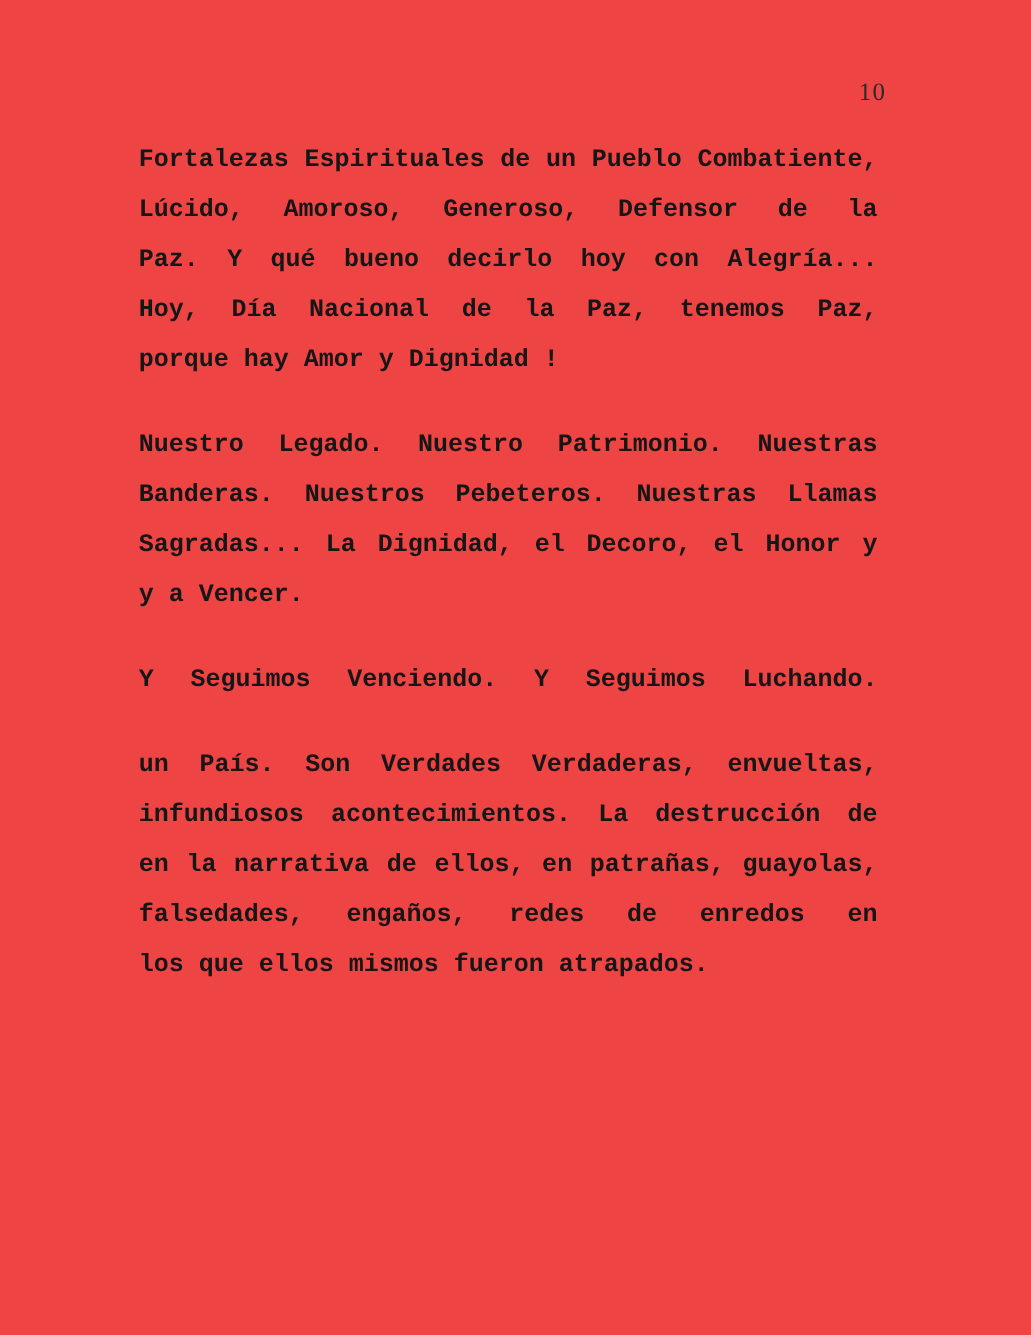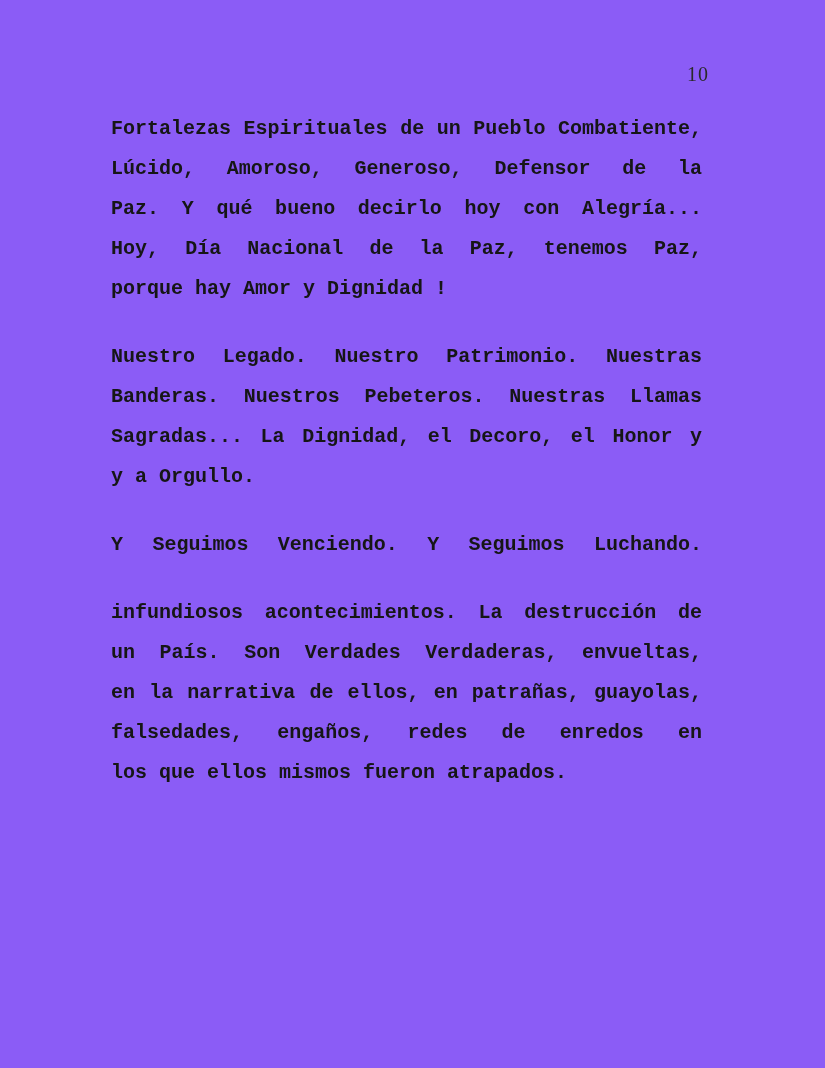--- a/index.html
+++ b/index.html
@@ -9,21 +9,21 @@
   body {
     width: 825px;
     height: 1068px;
     background: #ffffff;
     position: relative;
     overflow: hidden;
   }
   .page {
     position: absolute;
     inset: 0;
-    background: #8b5cf6;
+    background: #ef4444;
   }
   .page-number {
     position: absolute;
     top: 63px;
     right: 116px;
     font-family: "Liberation Serif", serif;
     font-size: 20px;
     color: #2a2a2a;
     letter-spacing: 1px;
   }
@@ -66,26 +66,26 @@
         <div class="line">Fortalezas Espirituales de un Pueblo Combatiente,</div>
         <div class="line">Lúcido, Amoroso, Generoso, Defensor de la</div>
         <div class="line">Paz. Y qué bueno decirlo hoy con Alegría...</div>
         <div class="line">Hoy, Día Nacional de la Paz, tenemos Paz,</div>
         <div class="line last">porque hay Amor y Dignidad !</div>
       </div>
       <div class="paragraph">
         <div class="line">Nuestro Legado. Nuestro Patrimonio. Nuestras</div>
         <div class="line">Banderas. Nuestros Pebeteros. Nuestras Llamas</div>
         <div class="line">Sagradas... La Dignidad, el Decoro, el Honor y</div>
-        <div class="line last">y a Orgullo.</div>
+        <div class="line last">y a Vencer.</div>
       </div>
       <div class="paragraph">
         <div class="line">Y Seguimos Venciendo. Y Seguimos Luchando.</div>
       </div>
       <div class="paragraph">
+        <div class="line">un País. Son Verdades Verdaderas, envueltas,</div>
         <div class="line">infundiosos acontecimientos. La destrucción de</div>
-        <div class="line">un País. Son Verdades Verdaderas, envueltas,</div>
         <div class="line">en la narrativa de ellos, en patrañas, guayolas,</div>
         <div class="line">falsedades, engaños, redes de enredos en</div>
         <div class="line last">los que ellos mismos fueron atrapados.</div>
       </div>
     </div>
 </div>
 
 </body></html>

